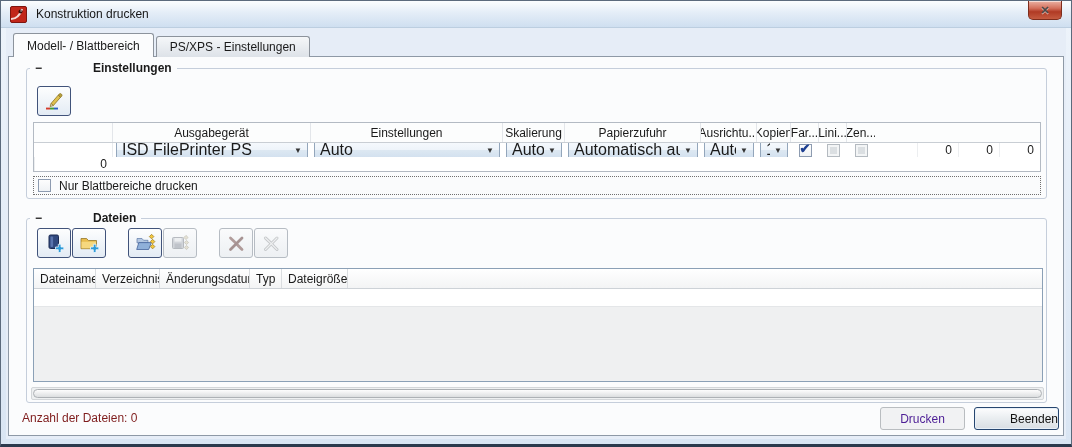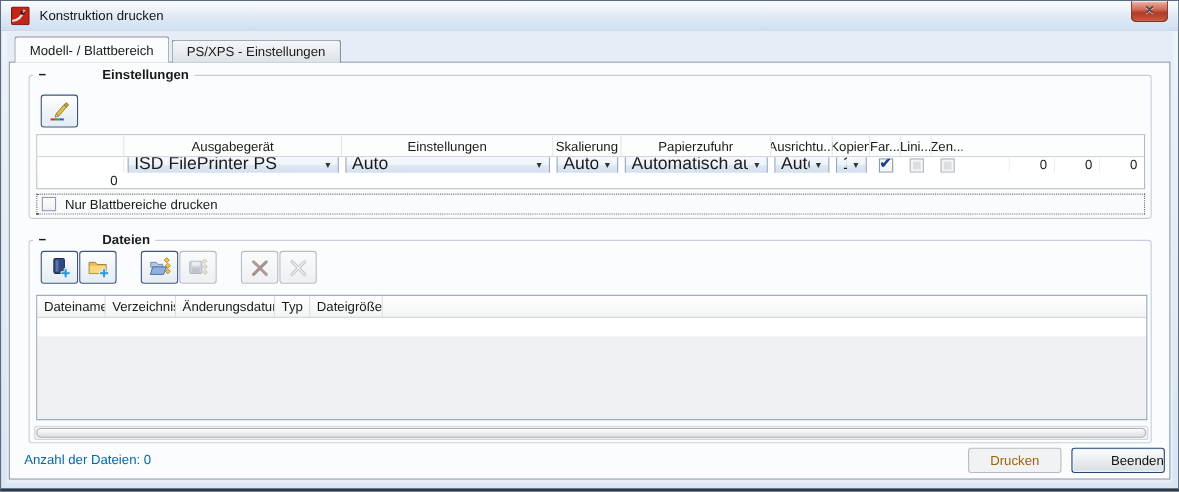--- a/index.html
+++ b/index.html
@@ -123,28 +123,28 @@
 
   .hscroll {
     position:absolute; left:4px; top:168px; width:1013px; height:13px;
     background:#eef0f1; border:1px solid #d3d6d9; border-radius:2px; padding:1px;
   }
   .hscroll .thumb {
     width:100%; height:100%; border-radius:6px;
     background:linear-gradient(#fdfdfd,#dcdee0); border:1px solid #adb1b5;
   }
 
-  .status { position:absolute; left:13px; top:354px; color:#0369a1; font-size:12px; }
+  .status { position:absolute; left:13px; top:354px; color:#7f1d1d; font-size:12px; }
 
   .btn {
     position:absolute; top:350px; width:85px; height:23px;
     display:flex; align-items:center; justify-content:center;
     font-family:"Liberation Sans", sans-serif; font-size:12px; border-radius:3px; cursor:default;
   }
-  .btn.print { left:871px; background:#f1f2f3; border:1px solid #b9bdc0; color:#a16207; }
+  .btn.print { left:871px; background:#f1f2f3; border:1px solid #b9bdc0; color:#4c1d95; }
   .btn.end { left:965px; background:linear-gradient(#fdfdfe,#e9edf0 50%,#d9dee3); border:1px solid #26466f; color:#111; box-shadow:inset 0 0 0 1px #e8f0f8;justify-content:flex-end; }
 
   svg { display:block; }
 </style>
 </head>
 <body>
 
 <div class="window">
   <div class="titlebar">
     <svg width="17" height="17" viewBox="0 0 17 17">

